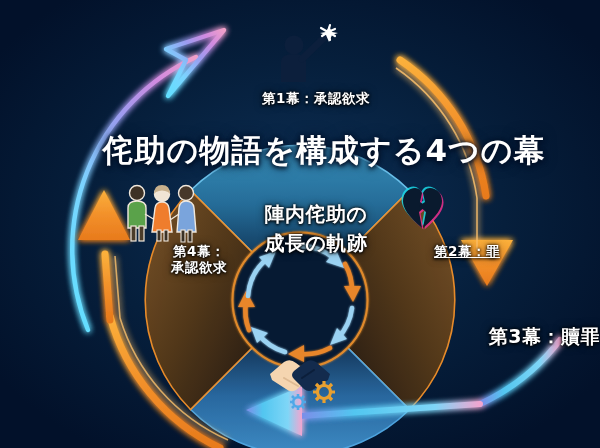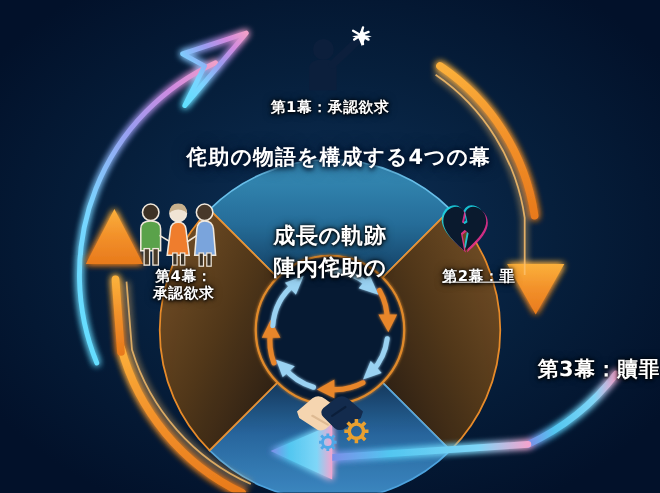--- a/index.html
+++ b/index.html
@@ -35,25 +35,26 @@
     text-align: center;
     font-weight: bold;
     letter-spacing: 0.5px;
     text-shadow:
       0 0 3px rgba(0,0,0,0.95),
       0 1px 3px rgba(0,0,0,0.95),
       0 0 8px rgba(0,0,0,0.7);
     white-space: nowrap;
     line-height: 1.22;
     pointer-events: none;
+    margin-left: 32px;
   }
   #title-text {
     left: 16px; right: 0;
     top: 132px;
-    font-size: 19px;
+    font-size: 31px;
     letter-spacing: 1px;
     text-shadow:
       0 0 4px rgba(2,14,36,1),
       0 2px 5px rgba(2,14,36,1),
       0 0 14px rgba(4,20,44,0.95);
   }
   #center-text {
     left: 0; right: 0;
     top: 200px;
     font-size: 20px;
@@ -299,22 +300,22 @@
         <rect x="57" y="46" width="4" height="12" fill="#3b3226" stroke="#f1e8dc" stroke-width="1.1"></rect>
         <rect x="64" y="46" width="4" height="12" fill="#3b3226" stroke="#f1e8dc" stroke-width="1.1"></rect>
         <path d="M 55 30 L 46 36" stroke="#f1e8dc" stroke-width="1.4" fill="none"></path>
       </g>
     </g>
   </svg>
 
   <div class="lbl" id="title-text">侘助の物語を構成する4つの幕</div>
 
   <div class="lbl" id="center-text">
+    <div>陣内侘助の</div>
     <div>成長の軌跡</div>
-    <div>陣内侘助の</div>
   </div>
 
   <div class="lbl" id="act1-label">第1幕：承認欲求</div>
 
   <div class="lbl" id="act2-label">第2幕：罪</div>
 
   <div class="lbl" id="act3-label">第3幕：贖罪</div>
 
   <div class="lbl" id="act4-label">
     <div>第4幕：</div>

